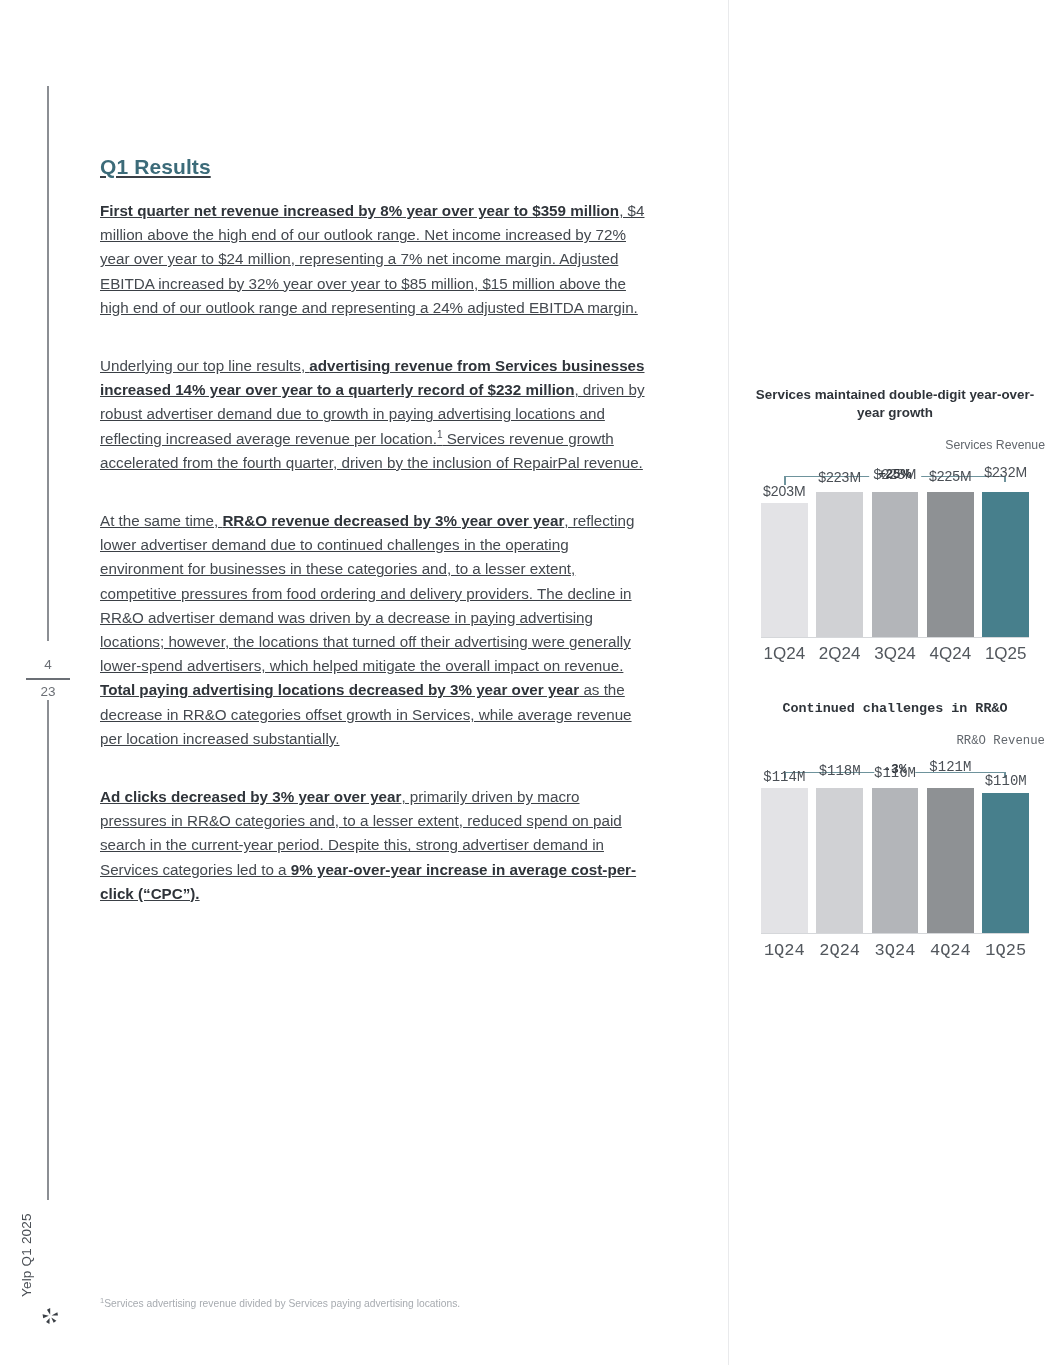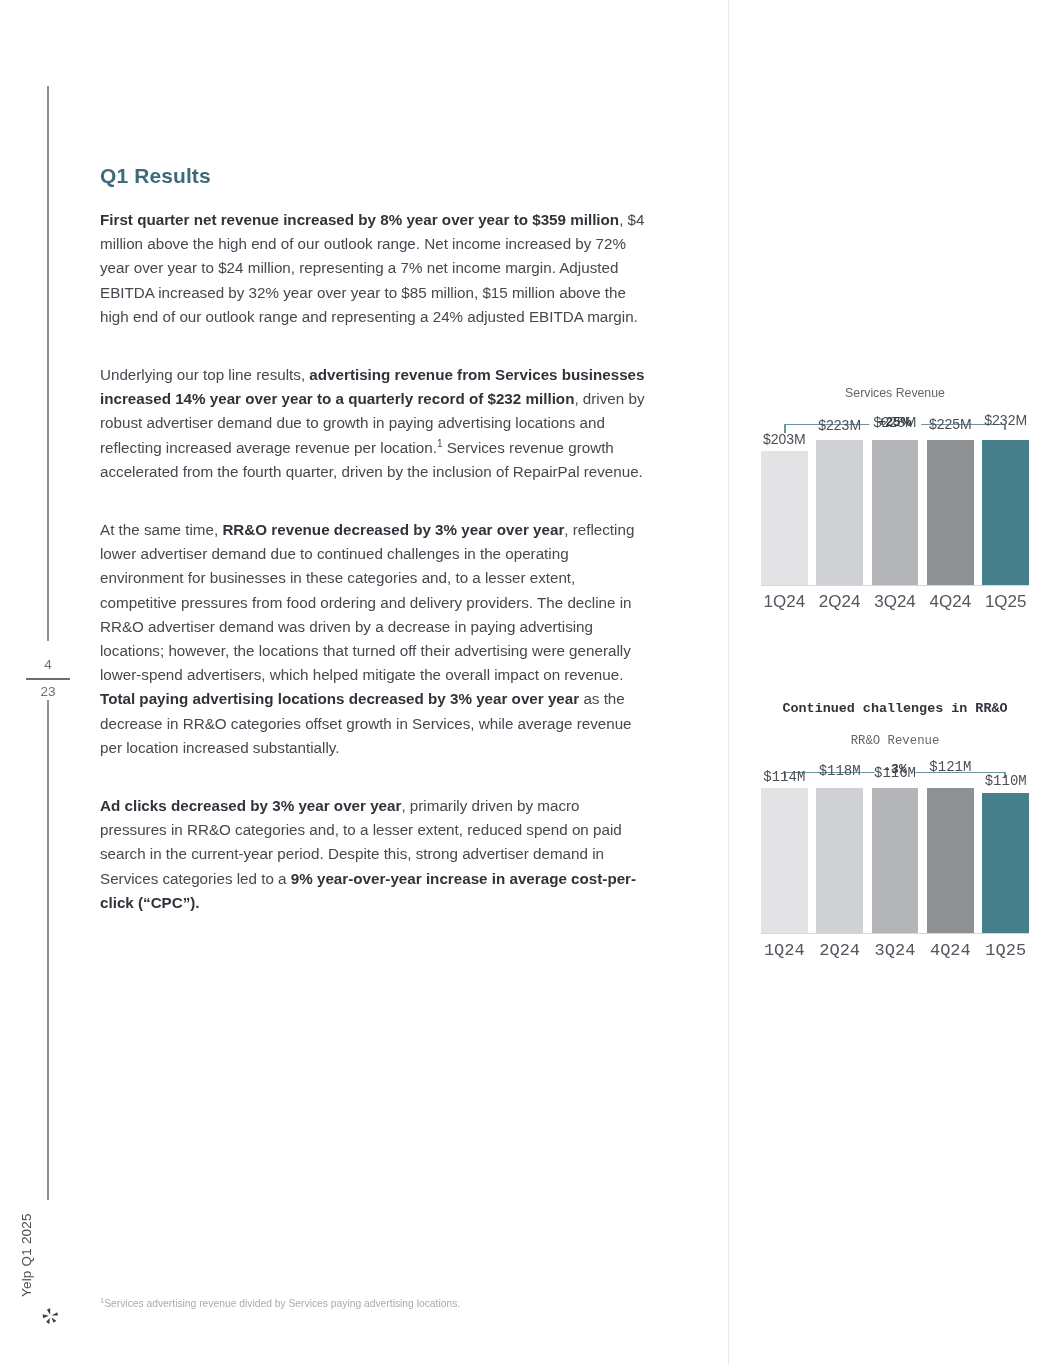--- a/index.html
+++ b/index.html
@@ -81,22 +81,23 @@
     left: 40px;
     bottom: 38px;
     width: 22px;
     height: 22px;
   }
 
   
   .content {
     position: absolute;
     left: 100px;
-    top: 164px;
+    top: 155px;
     width: 545px;
+    text-decoration: underline;
   }
   .section-title {
     font-size: 21px;
     font-weight: bold;
     color: #3c6b79;
     margin: 0 0 20px 0;
     letter-spacing: 0.1px;
   }
   .para {
     font-size: 15.2px;
@@ -141,21 +142,21 @@
     font-weight: bold;
     color: #2f343a;
     text-align: center;
     line-height: 18px;
     margin: 0 0 16px 0;
     padding: 0 8px;
   }
   .chart-subtitle {
     font-size: 12.3px;
     color: #62676d;
-    text-align: center;
+    text-align: right;
     margin: 0 0 12px 0;
   }
 
   .plot {
     position: relative;
     height: 200px;
     margin: 0 16px;
   }
   .baseline {
     position: absolute;
@@ -294,20 +295,21 @@
     <p class="para">
       <b>Ad clicks decreased by 3% year over year</b><span>, primarily driven by macro pressures in RR&amp;O categories and, to a lesser extent, reduced spend on paid search in the current-year period. Despite this, strong advertiser demand in Services categories led to a </span><b>9% year-over-year increase in average cost-per-click (“CPC”).</b>
     </p>
   </div>
 
   <div class="footnote">
     <sup>1</sup><span>Services advertising revenue divided by Services paying advertising locations.</span>
   </div>
 
   <div class="chart-block" id="chart-services">
+    <div class="chart-title">Services maintained double-digit year-over-year growth</div>
     <div class="chart-subtitle">Services Revenue</div>
     <div class="plot">
       <div class="bracket">
         <div class="bar-top"></div>
         <div class="leg left" style="height: 9px;"></div>
         <div class="leg right" style="height: 6px;"></div>
         <div class="pct">+25%</div>
       </div>
       <div class="bars">
           <div class="bar-col">

